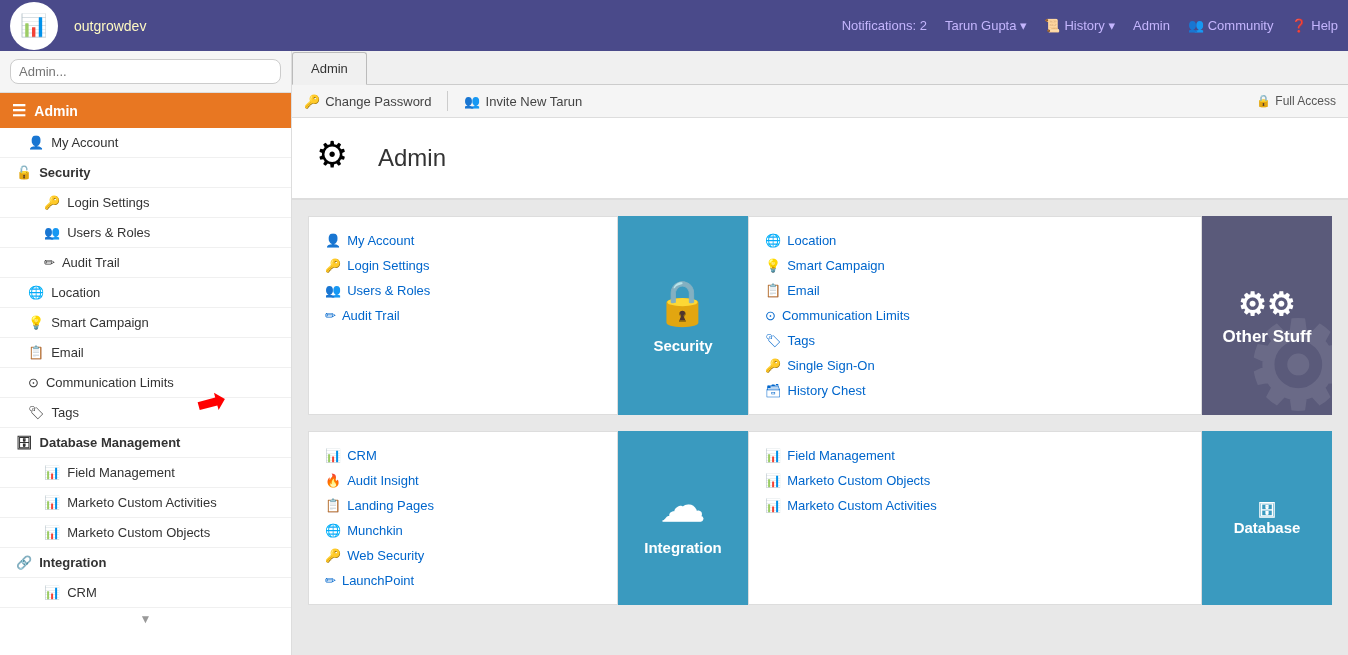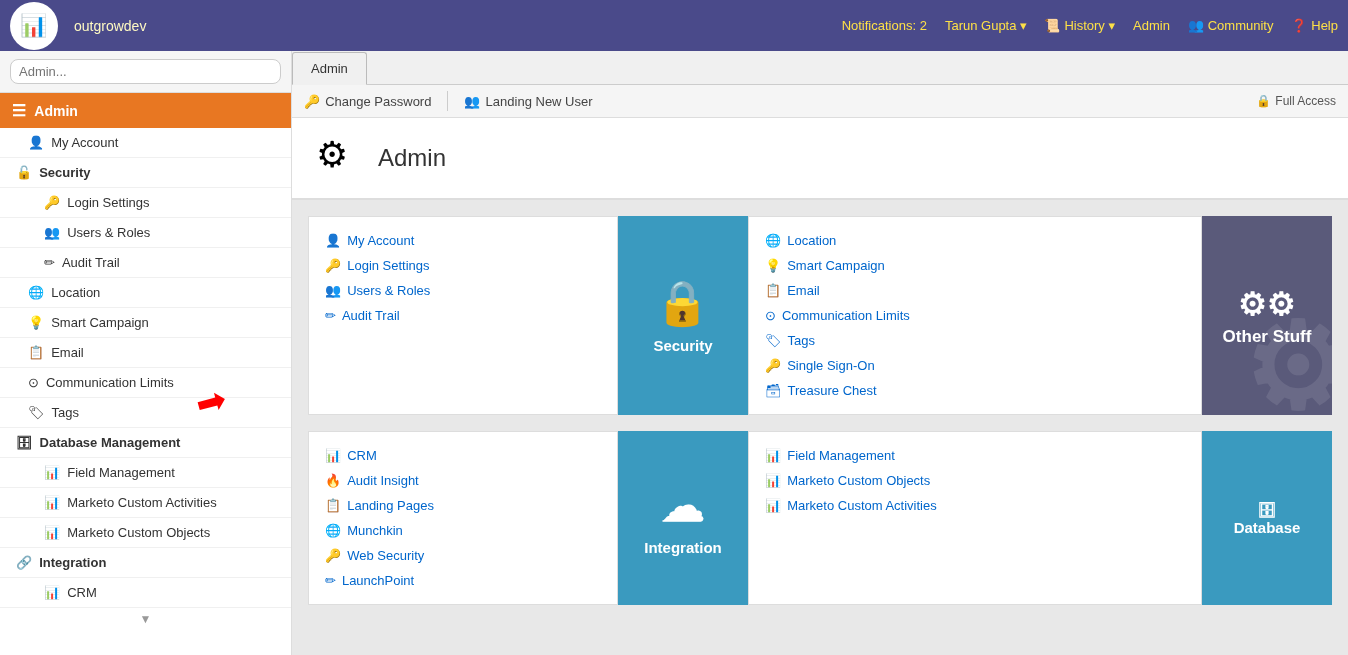--- a/index.html
+++ b/index.html
@@ -32,21 +32,21 @@
       margin-right: auto;
       padding-left: 4px;
     }
     .top-nav-links {
       display: flex;
       align-items: center;
       gap: 18px;
       font-size: 13px;
     }
     .top-nav-links span, .top-nav-links a {
-      color: #fde047;
+      color: #c4b5fd;
       text-decoration: none;
       cursor: pointer;
       white-space: nowrap;
     }
     .top-nav-links .with-arrow::after { content: ' ▾'; }
 
     
     .main-layout {
       display: flex;
       margin-top: 51px;
@@ -434,21 +434,21 @@
     </div>
 
     <div class="toolbar">
       <a class="toolbar-btn">
         <span>🔑</span>
         <span>Change Password</span>
       </a>
       <div class="toolbar-sep"></div>
       <a class="toolbar-btn">
         <span>👥</span>
-        <span>Landing New User</span>
+        <span>Invite New Tarun</span>
       </a>
       <div class="fullaccess-label">
         <span>🔒</span>
         <span>Full Access</span>
       </div>
     </div>
 
     <div class="page-header">
       <span class="page-header-icon">⚙</span>
       <span class="page-header-title">Admin</span>
@@ -502,21 +502,21 @@
           <a>
             <span>🏷</span>
             <span>Tags</span>
           </a>
           <a>
             <span>🔑</span>
             <span>Single Sign-On</span>
           </a>
           <a>
             <span>🗃</span>
-            <span>Treasure Chest</span>
+            <span>History Chest</span>
           </a>
         </div>
 
         <div class="gear-tile">
           <span class="gear-bg">⚙</span>
           <span class="tile-icon-small">⚙⚙</span>
           <span class="tile-label">Other Stuff</span>
         </div>
       </div>
 

